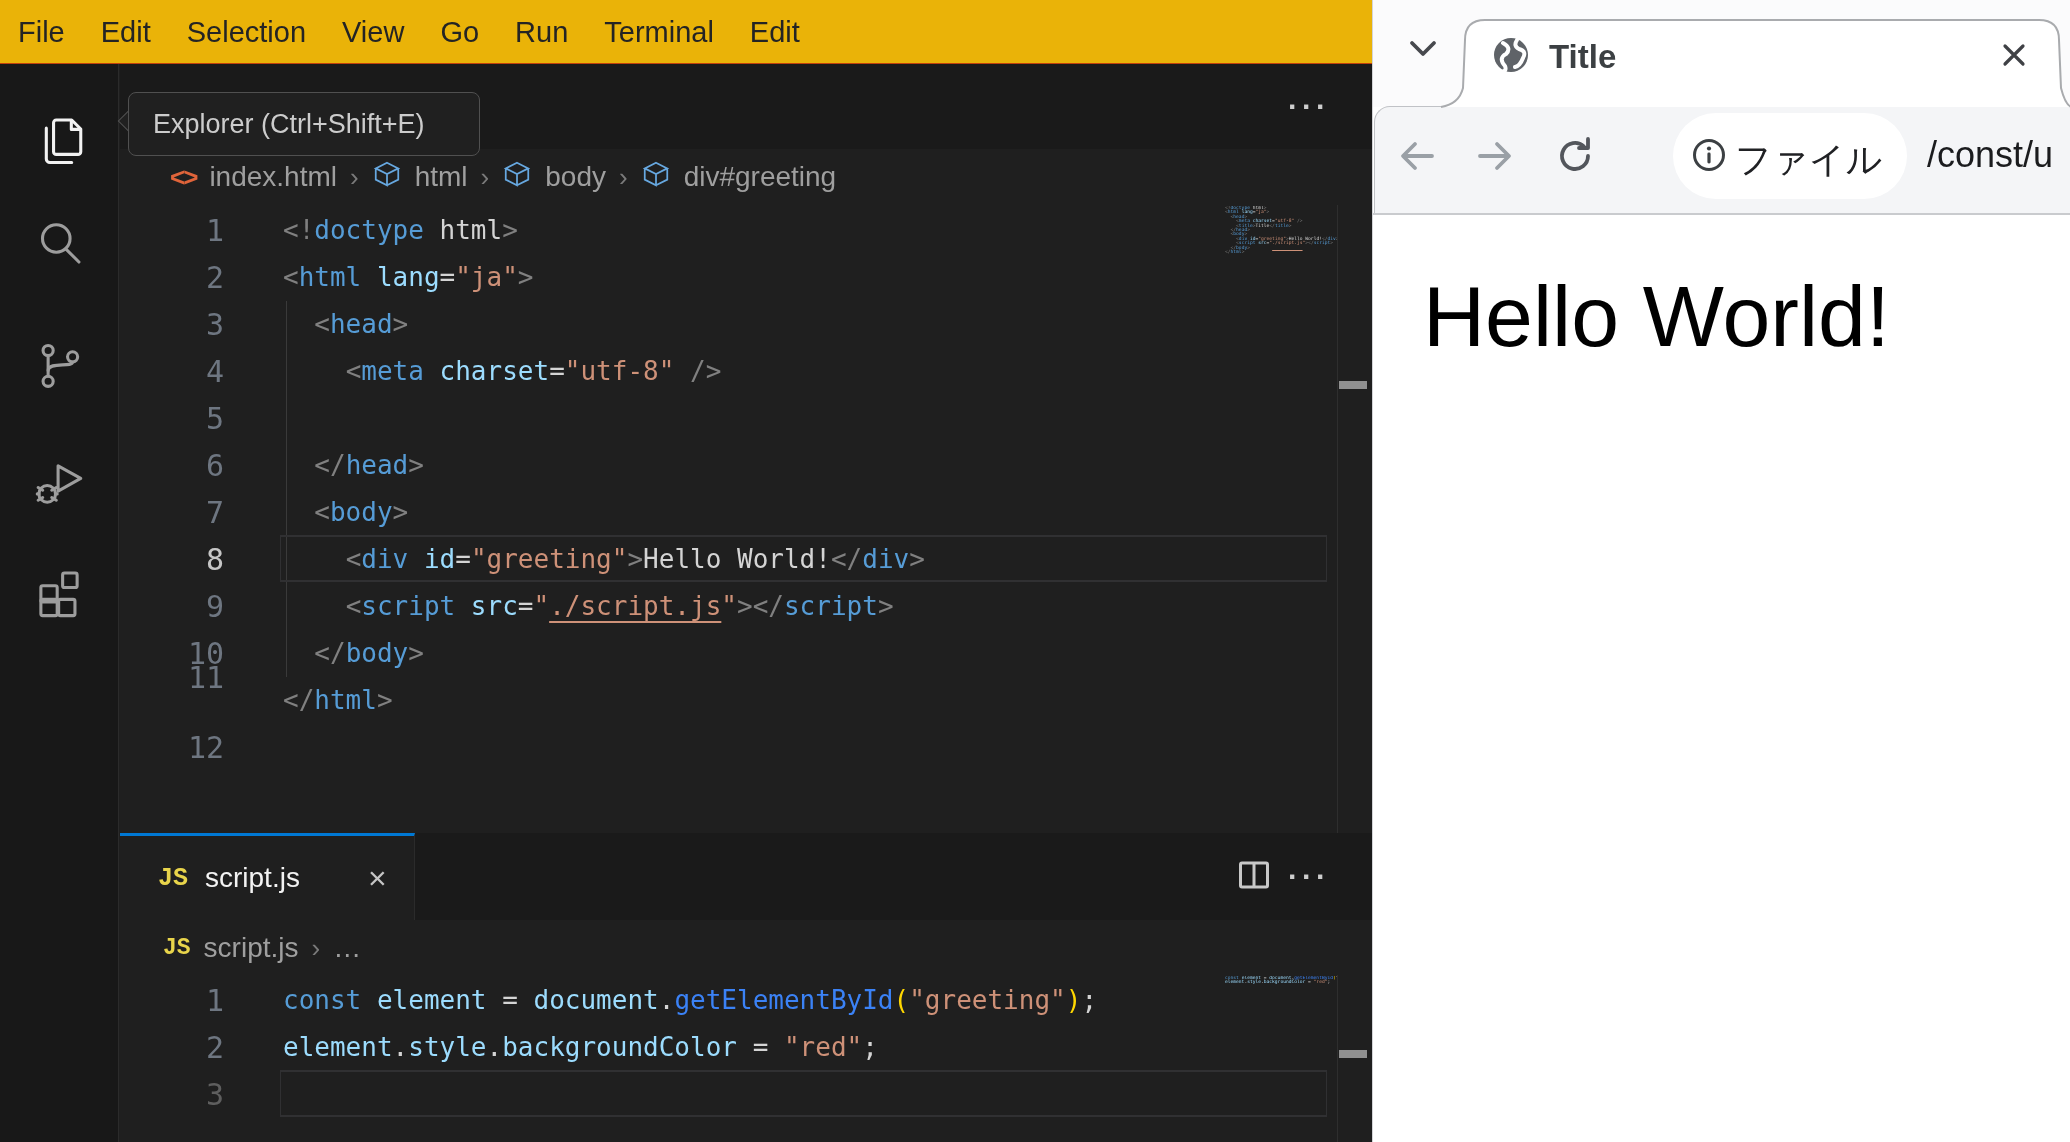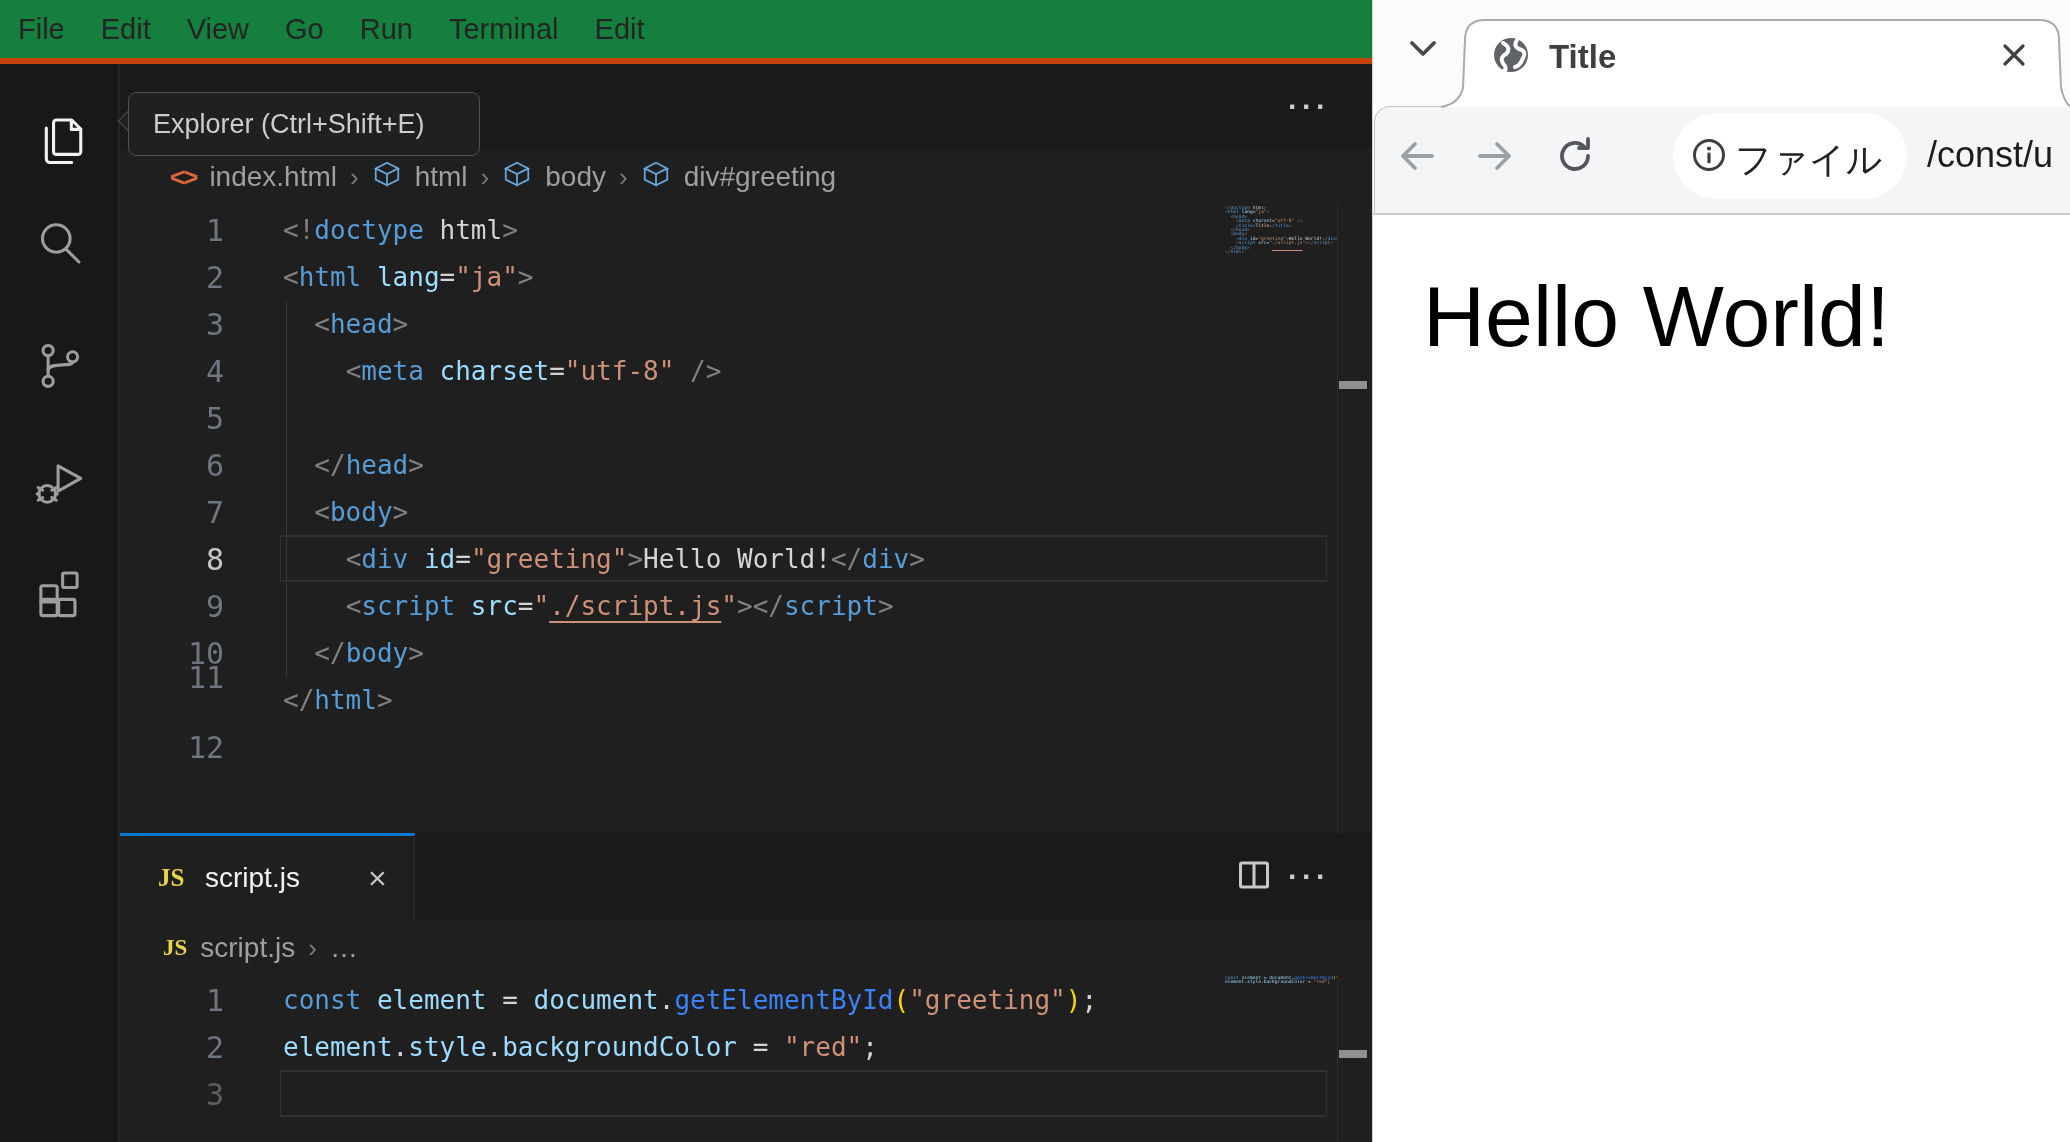--- a/index.html
+++ b/index.html
@@ -3,41 +3,41 @@
 <meta charset="utf-8">
 <style>
   * { margin:0; padding:0; box-sizing:border-box; }
   html,body { width:2070px; height:1142px; overflow:hidden; background:#1f1f1f;
               font-family:"Liberation Sans","DejaVu Sans",sans-serif; }
   .abs { position:absolute; }
   #stage { position:relative; width:2070px; height:1142px; }
 
   
   #vscode { left:0; top:0; width:1372px; height:1142px; background:#1f1f1f; overflow:hidden; }
-  #menubar { left:0; top:0; width:1372px; height:64px; background:#15803d;
-             border-bottom:6px solid #c2410c; display:flex; align-items:center; padding-left:0; }
+  #menubar { left:0; top:0; width:1372px; height:64px; background:#eab308;
+             border-bottom:1px solid #c2410c; display:flex; align-items:center; padding-left:0; }
   .menu-item { padding:0 18px; font-size:29px; color:#242424; height:64px; line-height:64px; cursor:default; }
 
   #activitybar { left:0; top:64px; width:119px; height:1078px; background:#181818; border-right:1px solid #2b2b2b; }
   .act-item { position:absolute; left:28px; width:62px; height:62px; display:flex; align-items:center; justify-content:center; }
   .act-item svg { stroke:#9d9d9d; fill:none; stroke-width:1.7; stroke-linecap:round; stroke-linejoin:round; }
   .act-item.active svg { stroke:#f2f2f2; }
 
   #editor-area { left:120px; top:64px; width:1252px; height:1078px; background:#1f1f1f; }
 
   .tabstrip { position:absolute; left:0; width:1252px; background:#1a1a1a; }
   #top-tabstrip { top:0; height:85px; }
   #bot-tabstrip { top:769px; height:87px; }
   .editor-actions { position:absolute; display:flex; align-items:center; gap:16px; }
   .dots { color:#cdcdcd; font-size:30px; letter-spacing:4px; font-weight:bold; line-height:1; }
   .split-icon svg { stroke:#c8c8c8; fill:none; stroke-width:2; }
 
   #js-tab { position:absolute; left:0; top:0; width:295px; height:87px; background:#1f1f1f;
             border-top:3px solid #0078d4; border-right:1px solid #2b2b2b; }
-  .js-badge { color:#e8d44b; font-weight:bold; font-size:25px; font-family:Liberation Serif, serif; }
+  .js-badge { color:#e8d44b; font-weight:bold; font-size:25px; font-family:Liberation Mono, monospace; }
   #js-tab .js-badge { position:absolute; left:38px; top:28px; }
   #js-tab .tab-label { position:absolute; left:85px; top:26px; font-size:28px; color:#f3f3f3; }
   #js-tab .tab-close { position:absolute; left:248px; top:24px; font-size:32px; color:#c5c5c5; }
 
   .breadcrumbs { position:absolute; left:0; width:1100px; height:56px; display:flex; align-items:center;
                  color:#9f9f9f; font-size:28px; gap:13px; }
   #top-breadcrumbs { top:85px; padding-left:50px; }
   #bot-breadcrumbs { top:856px; padding-left:43px; }
   .bc-sep { color:#7a7a7a; font-size:26px; }
   .bc-cube svg { stroke:#67a8e0; fill:none; stroke-width:1.4; }
@@ -101,20 +101,21 @@
 </head>
 <body>
 
 <div id="stage">
 
   <div id="vscode" class="abs">
 
     <div id="menubar" class="abs">
         <div class="menu-item">File</div>
         <div class="menu-item">Edit</div>
+        <div class="menu-item">Selection</div>
         <div class="menu-item">View</div>
         <div class="menu-item">Go</div>
         <div class="menu-item">Run</div>
         <div class="menu-item">Terminal</div>
         <div class="menu-item">Edit</div>
       </div>
 
     <div id="activitybar" class="abs">
       <div class="act-item active" style="top:44px">
         <svg width="58" height="58" viewBox="0 0 32 32">

